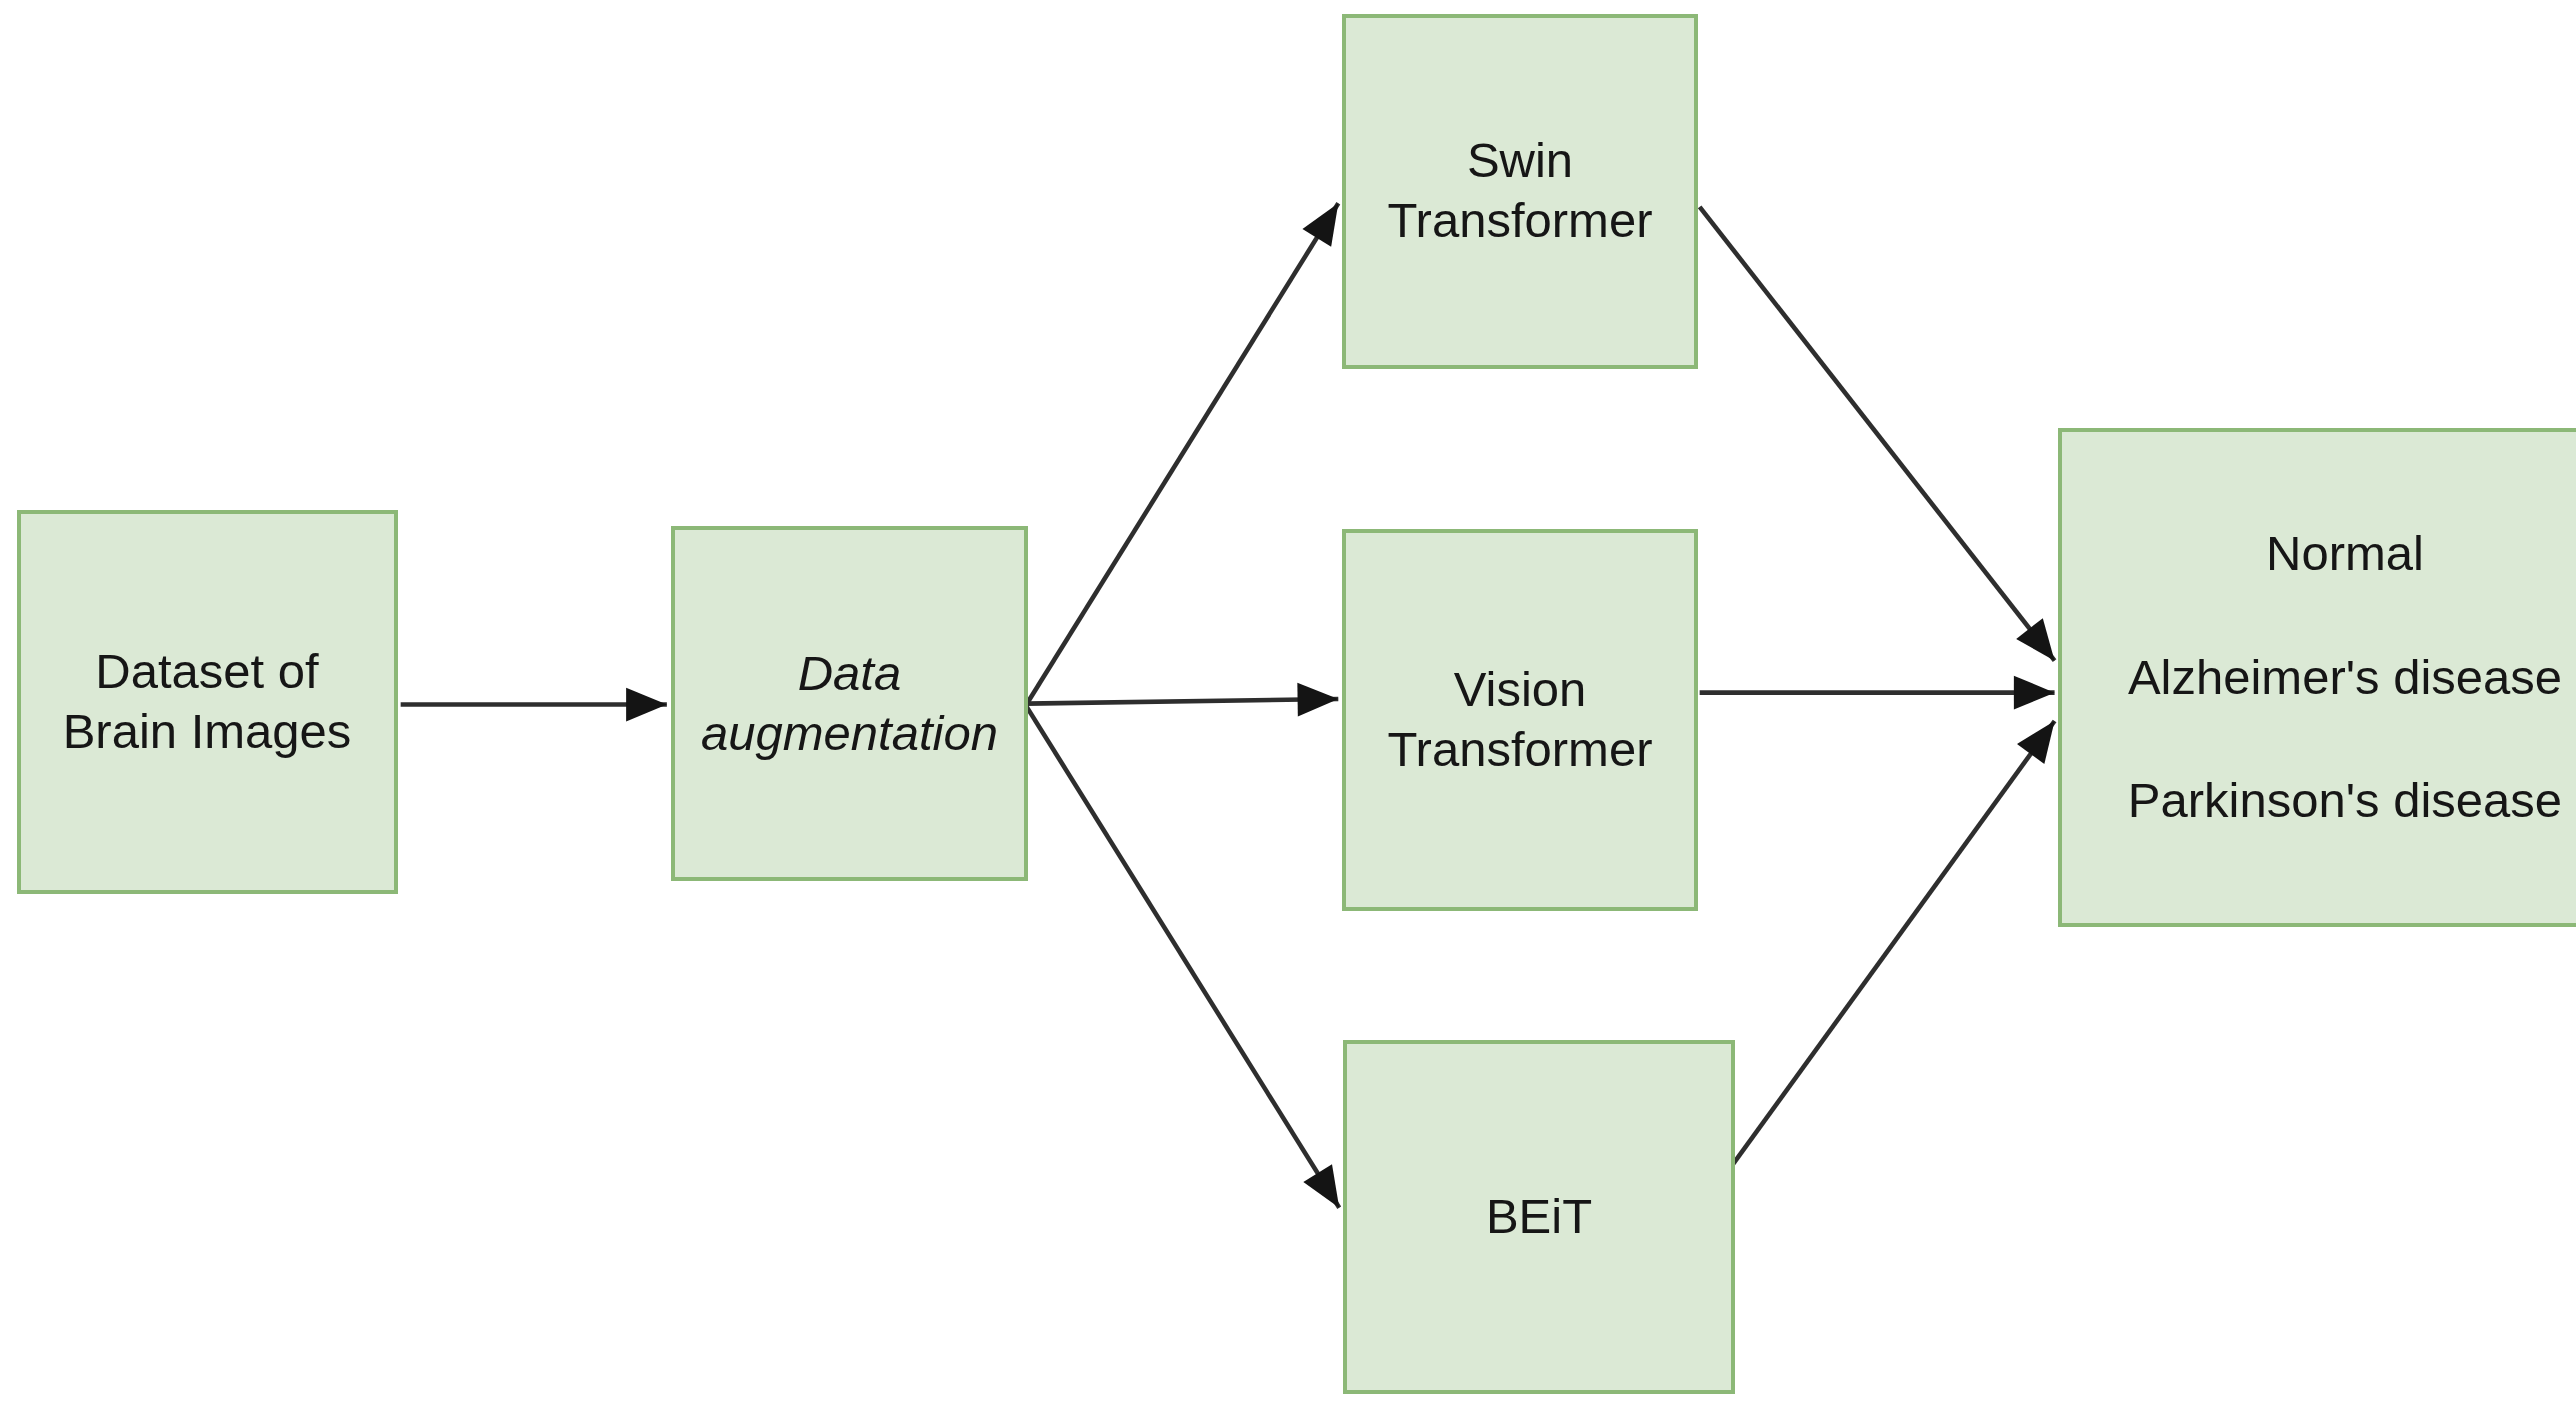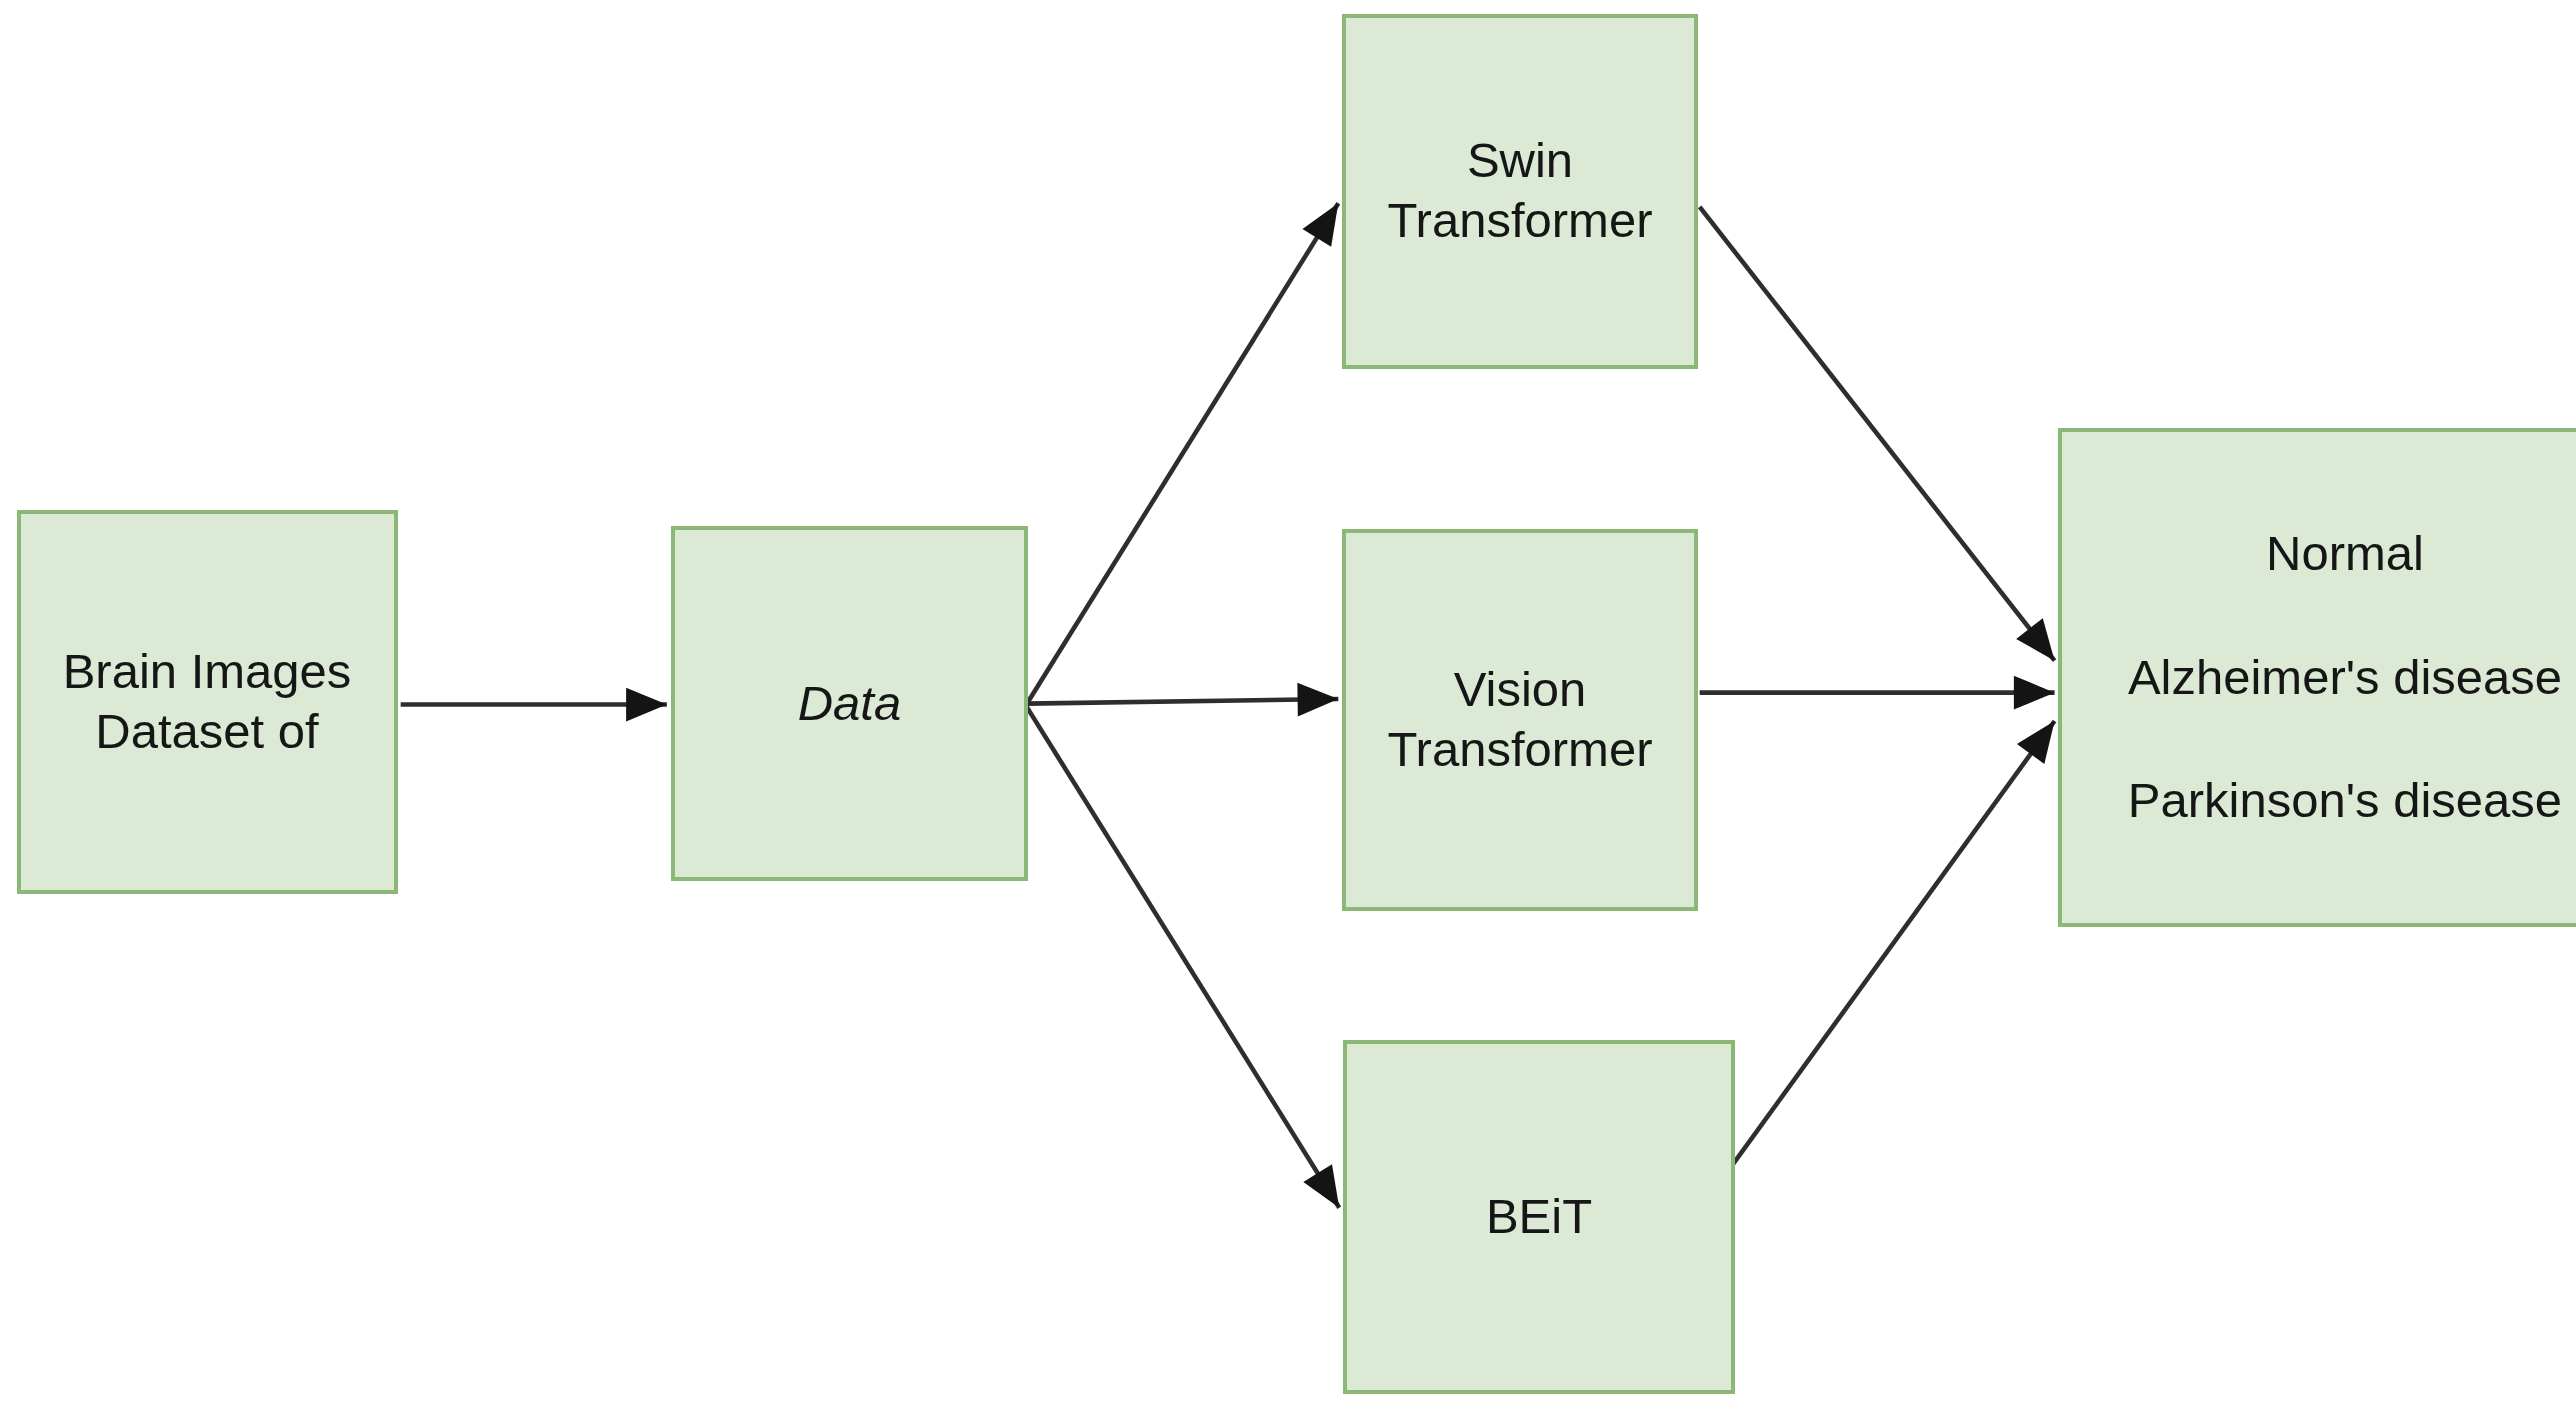--- a/index.html
+++ b/index.html
@@ -71,28 +71,29 @@
     <line class="edge" x1="1122" y1="770" x2="1463" y2="222" marker-end="url(#arrowhead)"></line>
     <line class="edge" x1="1122" y1="769" x2="1463" y2="764" marker-end="url(#arrowhead)"></line>
     <line class="edge" x1="1122" y1="772" x2="1464" y2="1320" marker-end="url(#arrowhead)"></line>
     <line class="edge" x1="1858" y1="226" x2="2246" y2="722" marker-end="url(#arrowhead)"></line>
     <line class="edge" x1="1858" y1="757" x2="2246" y2="757" marker-end="url(#arrowhead)"></line>
     <line class="edge" x1="1857" y1="1324" x2="2246" y2="788" marker-end="url(#arrowhead)"></line>
   </svg>
 
   <div class="node node-dataset">
     <div class="node-text">
+      <span class="line">Dataset of</span>
       <span class="line">Brain Images</span>
-      <span class="line">Dataset of</span>
     </div>
   </div>
 
   <div class="node node-augmentation">
     <div class="node-text">
       <span class="line">Data</span>
+      <span class="line">augmentation</span>
     </div>
   </div>
 
   <div class="node node-swin">
     <div class="node-text">
       <span class="line">Swin</span>
       <span class="line">Transformer</span>
     </div>
   </div>
 

